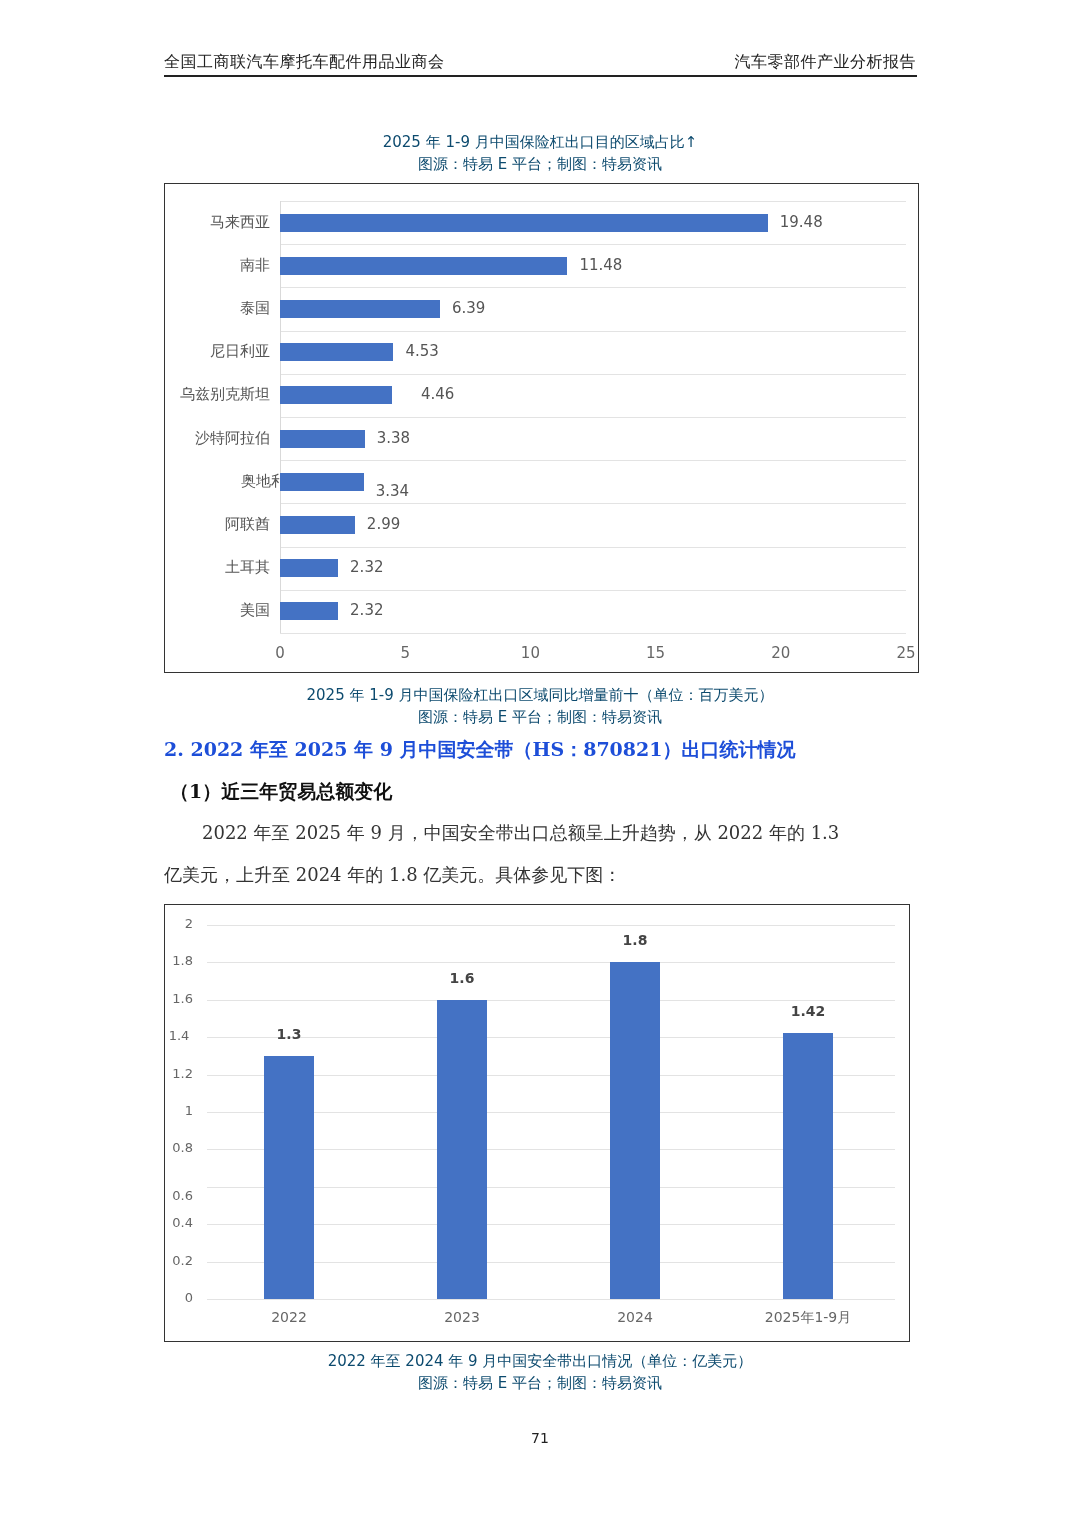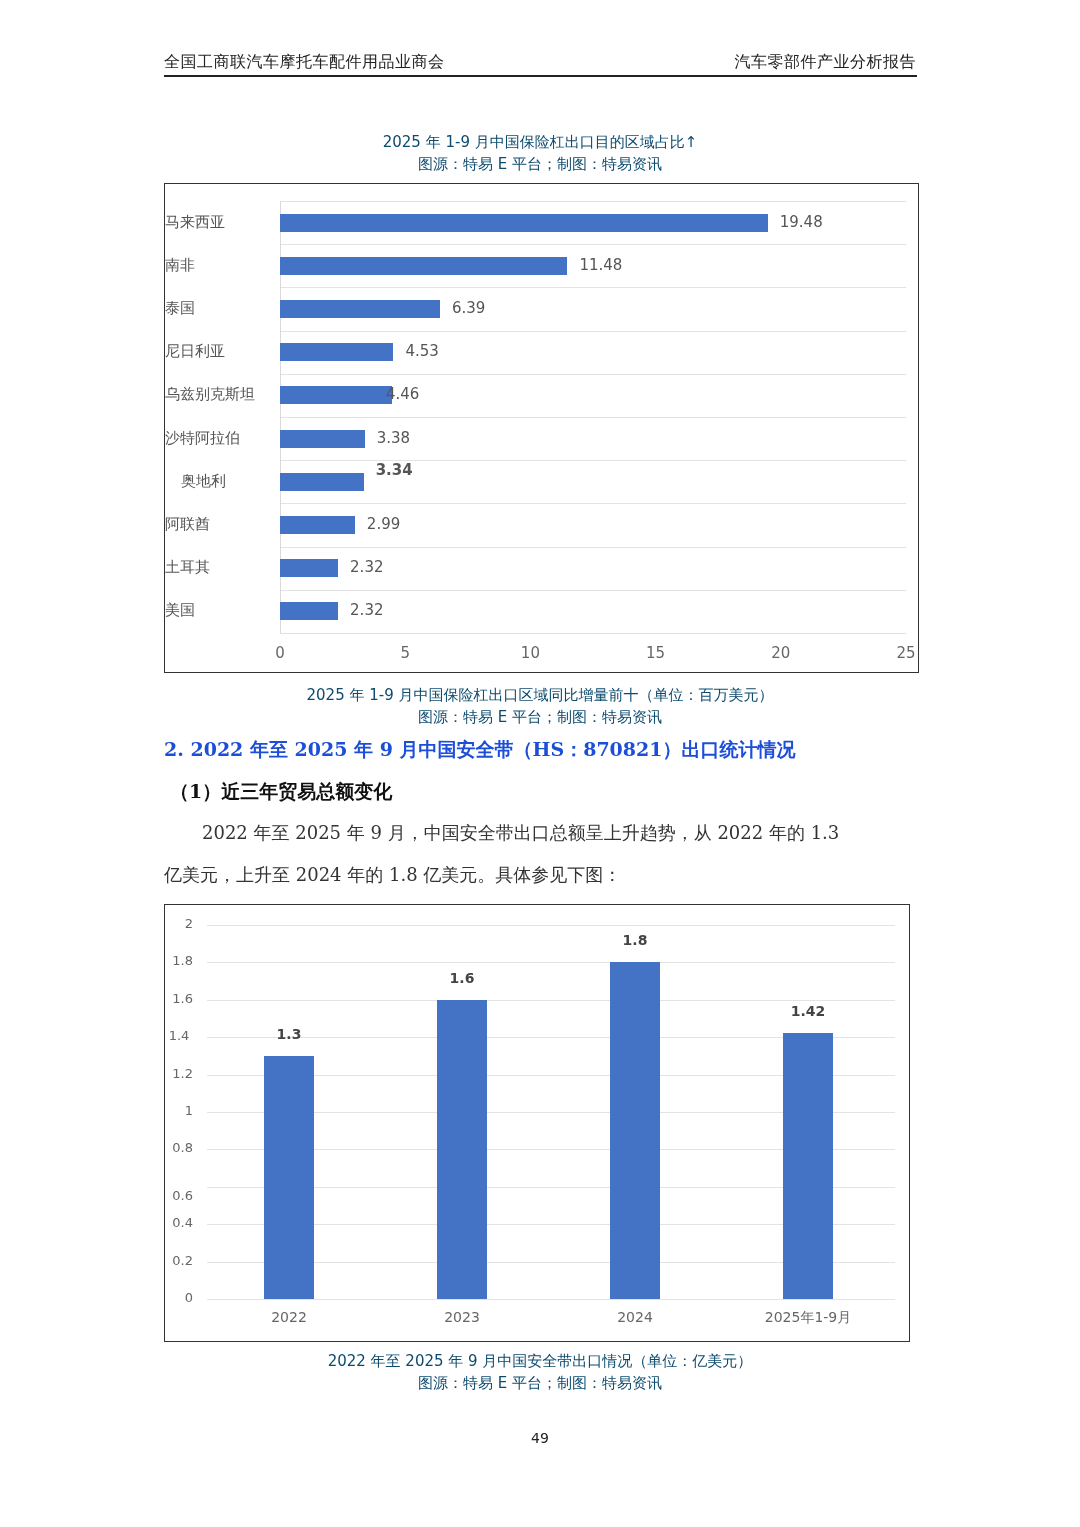--- a/index.html
+++ b/index.html
@@ -7,21 +7,21 @@
          font-family:"DejaVu Sans", sans-serif; color:#1a1a1a; }
   .abs { position:absolute; }
   .hdr-left { left:164px; top:52px; font-size:16px; font-family:"DejaVu Serif", serif; color:#222; letter-spacing:0.5px; }
   .hdr-right { right:164px; top:52px; font-size:16px; font-family:"DejaVu Serif", serif; color:#222; letter-spacing:0.5px; }
   .hdr-rule { left:164px; top:75px; width:753px; height:2px; background:#222; }
   .cap { left:0; width:1080px; text-align:center; font-size:15px; color:#0c4a6e; line-height:22px; }
   .chart-box { border:1.5px solid #333; background:#fff; }
   .grid-h { position:absolute; height:1px; background:#e3e3e3; }
   .grid-v { position:absolute; width:1px; background:#d9d9d9; }
   .bar { position:absolute; background:#4472c4; }
-  .cat-label { position:absolute; font-size:15px; color:#555; }
+  .cat-label { position:absolute; text-align:right; font-size:15px; color:#555; }
   .val-label { position:absolute; font-size:15px; color:#555; }
   .tick { position:absolute; font-size:14px; color:#666; }
   .vbar-val { position:absolute; font-size:14px; font-weight:bold; color:#444; text-align:center; width:80px; }
   .h2 { left:164px; top:737px; font-size:19px; font-family:"DejaVu Serif", serif; font-weight:bold; color:#1d4ed8; }
   .h3 { left:170px; top:779px; font-size:19px; font-family:"DejaVu Serif", serif; font-weight:bold; color:#111; }
   .para { left:164px; width:753px; font-size:18px; font-family:"DejaVu Serif", serif; color:#333; line-height:42px; }
   .pagenum { left:0; width:1080px; top:1430px; text-align:center; font-size:14px; color:#222; }
 </style>
 </head>
 <body>
@@ -53,27 +53,27 @@
     <div class="bar" style="left: 115px; top: 72.8px; width: 287.459px; height: 18px; background: rgb(68, 114, 196);"></div>
     <div class="val-label" style="left: 414.459px; top: 71.8px;">11.48</div>
     <div class="cat-label" style="left: 0px; width: 105px; top: 115px;">泰国</div>
     <div class="bar" style="left: 115px; top: 116px; width: 160.006px; height: 18px; background: rgb(68, 114, 196);"></div>
     <div class="val-label" style="left: 287.006px; top: 115px;">6.39</div>
     <div class="cat-label" style="left: 0px; width: 105px; top: 158.2px;">尼日利亚</div>
     <div class="bar" style="left: 115px; top: 159.2px; width: 113.431px; height: 18px; background: rgb(68, 114, 196);"></div>
     <div class="val-label" style="left: 240.431px; top: 158.2px;">4.53</div>
     <div class="cat-label" style="left: 0px; width: 105px; top: 201.4px;">乌兹别克斯坦</div>
     <div class="bar" style="left: 115px; top: 202.4px; width: 111.678px; height: 18px; background: rgb(68, 114, 196);"></div>
-    <div class="val-label" style="left: 221px; top: 201.4px; text-align: right;">4.46</div>
+    <div class="val-label" style="left: 256px; top: 201.4px; text-align: right;">4.46</div>
     <div class="cat-label" style="left: 0px; width: 105px; top: 244.6px;">沙特阿拉伯</div>
     <div class="bar" style="left: 115px; top: 245.6px; width: 84.6352px; height: 18px; background: rgb(68, 114, 196);"></div>
     <div class="val-label" style="left: 211.635px; top: 244.6px;">3.38</div>
     <div class="cat-label" style="left: 16px; width: 105px; top: 287.8px;">奥地利</div>
     <div class="bar" style="left: 115px; top: 288.8px; width: 83.6336px; height: 18px; background: rgb(68, 114, 196);"></div>
-    <div class="val-label" style="left: 210.634px; top: 277px; font-weight: bold;">3.34</div>
+    <div class="val-label" style="left: 210.634px; top: 298px;">3.34</div>
     <div class="cat-label" style="left: 0px; width: 105px; top: 331px;">阿联酋</div>
     <div class="bar" style="left: 115px; top: 332px; width: 74.8696px; height: 18px; background: rgb(68, 114, 196);"></div>
     <div class="val-label" style="left: 201.87px; top: 331px;">2.99</div>
     <div class="cat-label" style="left: 0px; width: 105px; top: 374.2px;">土耳其</div>
     <div class="bar" style="left: 115px; top: 375.2px; width: 58.0928px; height: 18px; background: rgb(68, 114, 196);"></div>
     <div class="val-label" style="left: 185.093px; top: 374.2px;">2.32</div>
     <div class="cat-label" style="left: 0px; width: 105px; top: 417.4px;">美国</div>
     <div class="bar" style="left: 115px; top: 418.4px; width: 58.0928px; height: 18px; background: rgb(68, 114, 196);"></div>
     <div class="val-label" style="left: 185.093px; top: 417.4px;">2.32</div>
     <div class="tick" style="left: 100px; width: 30px; text-align: center; top: 460px; font-size: 15px;">0</div>
@@ -122,16 +122,16 @@
     <div class="vbar-val" style="left: 257px; top: 64.8px;">1.6</div>
     <div class="tick" style="left: 237px; width: 120px; text-align: center; top: 404px;">2023</div>
     <div class="bar" style="left: 445px; top: 57.4px; width: 50px; height: 336.6px; background: rgb(68, 114, 196);"></div>
     <div class="vbar-val" style="left: 430px; top: 27.4px;">1.8</div>
     <div class="tick" style="left: 410px; width: 120px; text-align: center; top: 404px;">2024</div>
     <div class="bar" style="left: 618px; top: 128.46px; width: 50px; height: 265.54px; background: rgb(68, 114, 196);"></div>
     <div class="vbar-val" style="left: 603px; top: 98.46px;">1.42</div>
     <div class="tick" style="left: 583px; width: 120px; text-align: center; top: 404px;">2025年1-9月</div>
   </div>
 
-<div class="abs cap" style="top:1350px;">2022 年至 2025 年 9 月中国安全带出口情况（单位：亿美元）</div>
+<div class="abs cap" style="top:1350px;">2022 年至 2024 年 9 月中国安全带出口情况（单位：亿美元）</div>
 <div class="abs cap" style="top:1372px;">图源：特易 E 平台；制图：特易资讯</div>
 
-<div class="abs pagenum">49</div>
+<div class="abs pagenum">71</div>
 
 </body></html>

